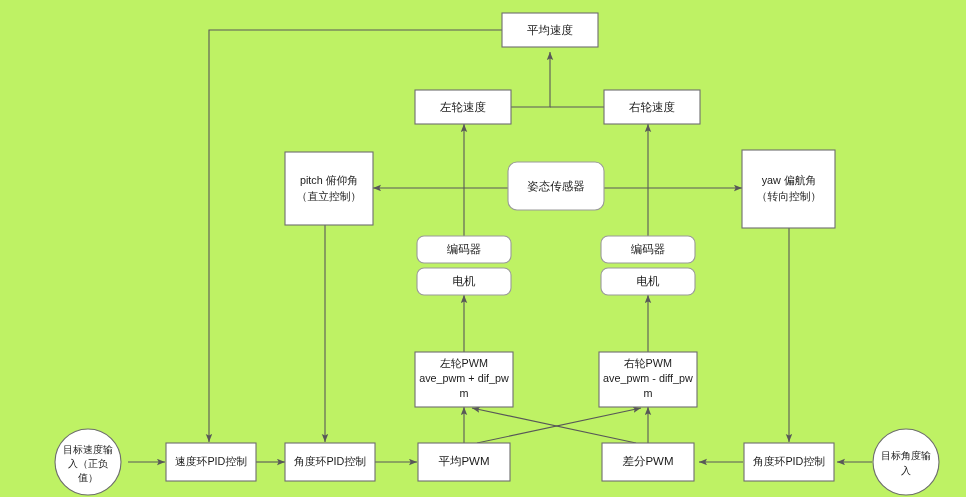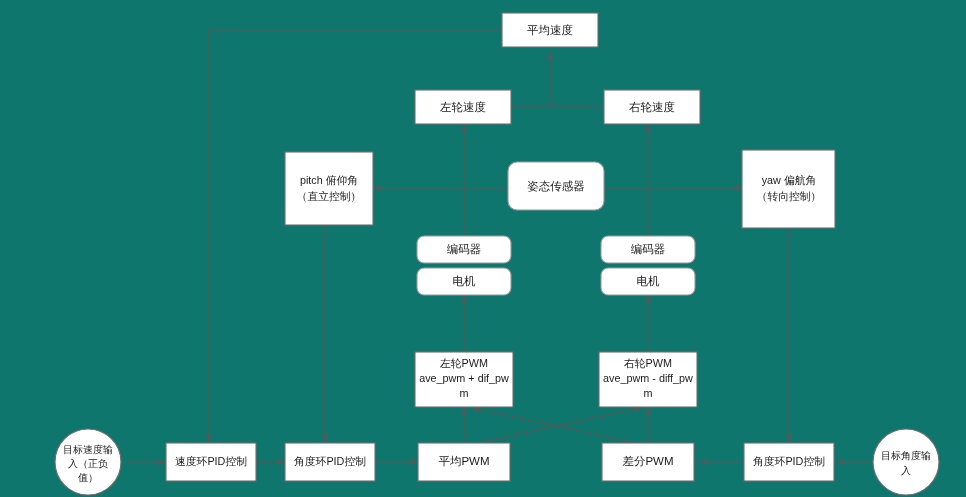--- a/index.html
+++ b/index.html
@@ -10,21 +10,21 @@
   body {
     width: 966px;
     height: 497px;
     font-family: "Liberation Sans", "DejaVu Sans", sans-serif;
     overflow: hidden;
   }
   #diagram-root {
     position: relative;
     width: 966px;
     height: 497px;
-    background: #0f766e;
+    background: #bef264;
   }
   svg#flowchart {
     display: block;
     width: 966px;
     height: 497px;
   }
   .node-rect {
     fill: #ffffff;
     stroke: #6e6e6e;
     stroke-width: 1.1;

